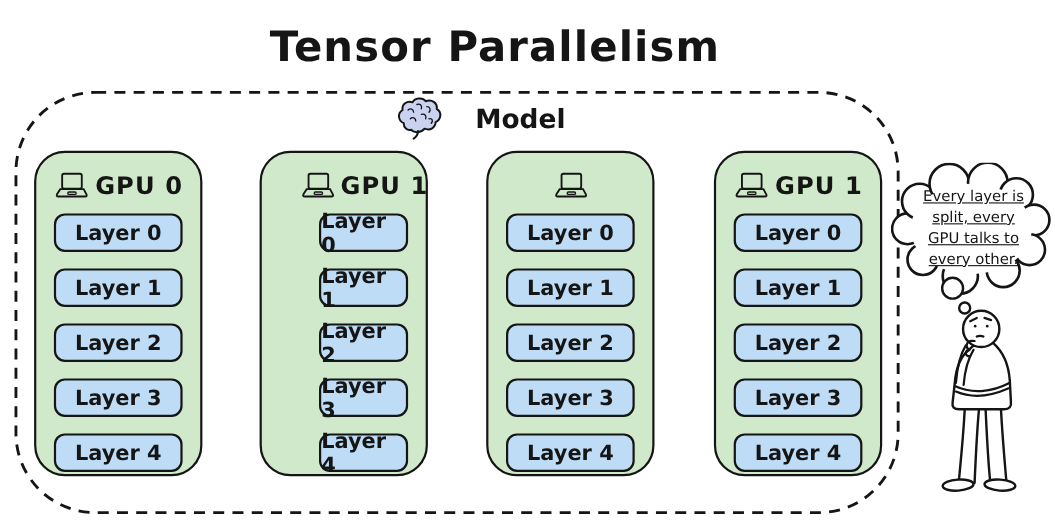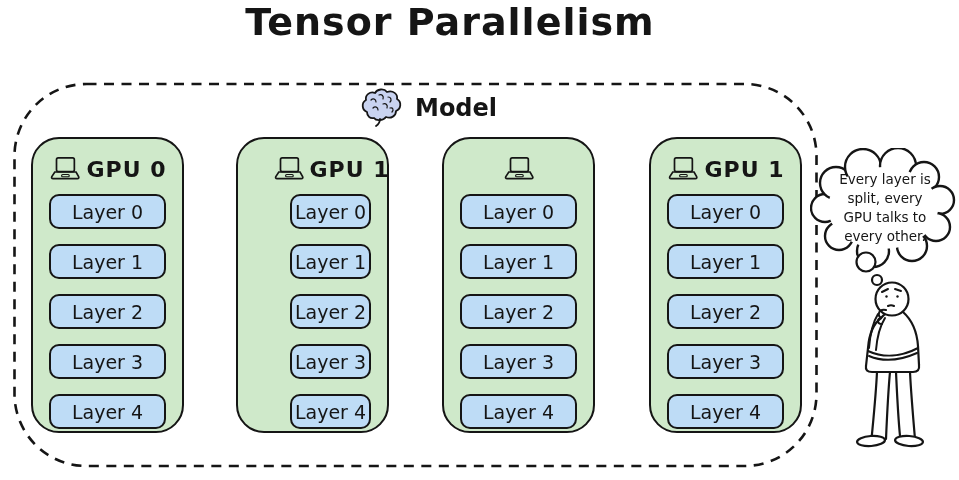--- a/index.html
+++ b/index.html
@@ -10,27 +10,27 @@
     --bubble-fill:#ffffff;
   }
   *{box-sizing:border-box;margin:0;padding:0;}
   html,body{background:#ffffff;}
   .stage{
     position:relative;width:959px;height:480px;overflow:hidden;
     background:#ffffff;color:var(--ink);
     font-family:"DejaVu Sans","Liberation Sans",sans-serif;
   }
   .title{
-    position:absolute;top:0;left:450px;transform:translateX(-50%);
+    position:absolute;top:20px;left:450px;transform:translateX(-50%);
     font-size:38px;font-weight:700;letter-spacing:1px;white-space:nowrap;
   }
   .border-svg{position:absolute;left:0;top:0;width:959px;height:480px;}
   .border-svg rect{fill:none;stroke:var(--ink);stroke-width:2.6;stroke-dasharray:10 7.5;}
   .model-header{
-    position:absolute;left:357px;top:88px;display:flex;align-items:center;gap:10px;
+    position:absolute;left:357px;top:88px;display:flex;align-items:center;gap:27px;
   }
   .model-header .label{font-size:24px;font-weight:600;}
   .brain{width:48px;height:40px;}
   .brain .blob{fill:var(--brain-fill);stroke:var(--ink);stroke-width:1.8;stroke-linejoin:round;}
   .brain .fold{fill:none;stroke:var(--ink);stroke-width:1.2;stroke-linecap:round;}
   .brain .stem{fill:none;stroke:var(--ink);stroke-width:1.8;stroke-linecap:round;}
 
   .gpu-box{
     position:absolute;top:137px;width:153px;height:296px;
     background:var(--gpu-fill);
@@ -45,30 +45,31 @@
     margin-top:8px;height:44px;
   }
   .gpu-header .label{font-size:22px;font-weight:600;letter-spacing:1px;white-space:nowrap;}
   .laptop{width:34px;height:26px;flex:0 0 auto;}
   .laptop *{fill:none;stroke:var(--ink);}
   .layers{display:flex;flex-direction:column;gap:15px;margin:3px 16px 0 16px;}
   .layer{
     height:35px;background:var(--layer-fill);
     border:2px solid var(--ink);border-radius:10px;
     display:flex;align-items:center;justify-content:center;
-    font-size:19px;font-weight:400;
+    font-size:19px;font-weight:700;
   }
 
   .cloud-svg{position:absolute;left:810px;top:148px;width:150px;height:122px;}
   .cloud-svg circle{fill:var(--bubble-fill);stroke:var(--ink);stroke-width:2.4;}
   .cloud-svg ellipse{fill:var(--bubble-fill);stroke:none;}
   .bubble-text{
     position:absolute;left:822px;top:170px;width:126px;
     font-size:13.5px;line-height:1.4;font-weight:500;text-align:center;
     white-space:pre-line;
+    text-decoration:underline;
   }
   .person-svg{position:absolute;left:833px;top:248px;width:124px;height:210px;}
   .person-svg .sk{fill:#ffffff;stroke:var(--ink);stroke-width:2.2;stroke-linejoin:round;}
   .person-svg .ln{fill:none;stroke:var(--ink);stroke-width:2;stroke-linecap:round;}
   .person-svg .dot{fill:var(--ink);stroke:none;}
 </style>
 </head>
 <body>
 
 <div class="stage">

